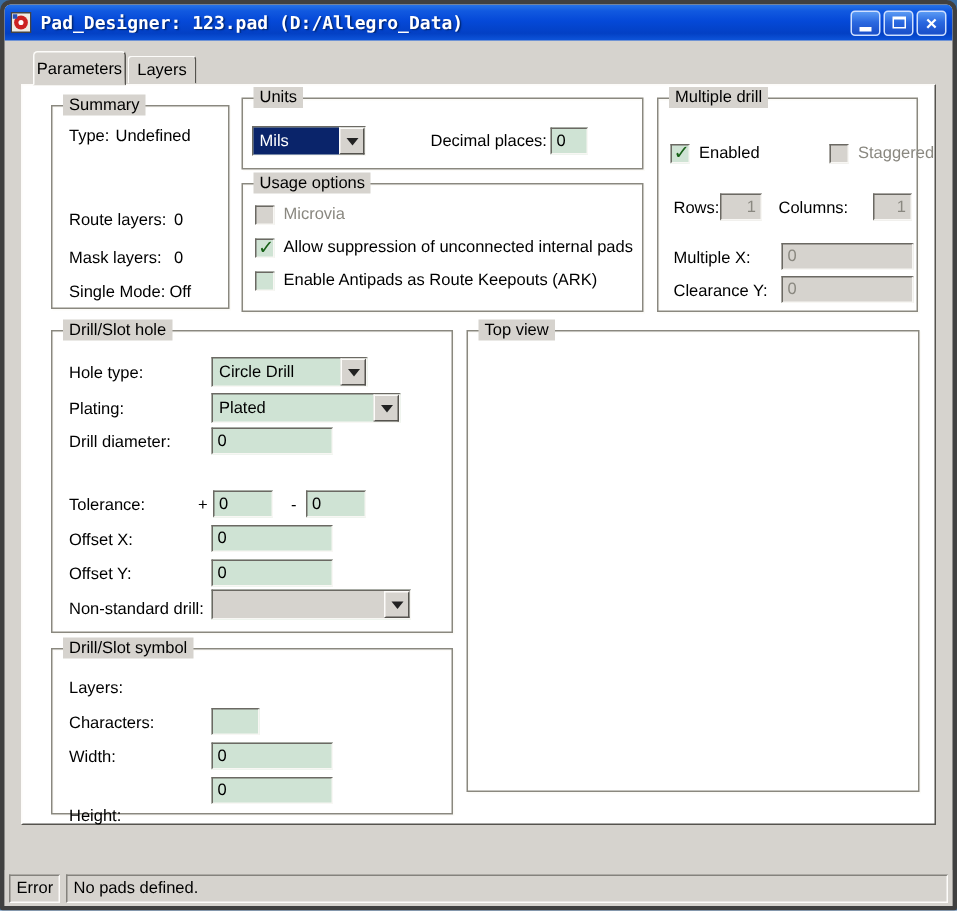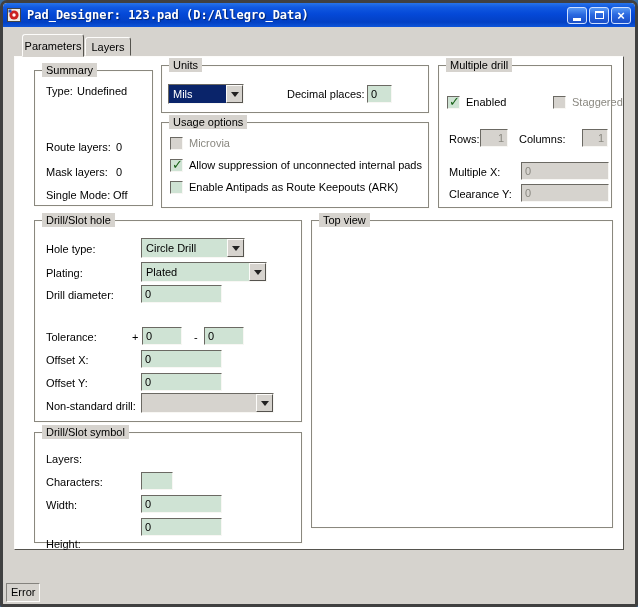--- a/index.html
+++ b/index.html
@@ -274,15 +274,16 @@
       <div class="group" style="left:296px;top:163px;width:302px;height:308px;">
         <span class="legend">Top view</span>
         <div class="canvas" style="left:37px;top:42px;width:253px;height:253px;"></div>
       </div>
 
     </div>
   </div>
 
   <div class="statusbar">
     <div class="status-cell status-error">Error</div>
+    <div class="status-cell status-msg">No pads defined.</div>
   </div>
 
 </div>
 
 </body></html>

